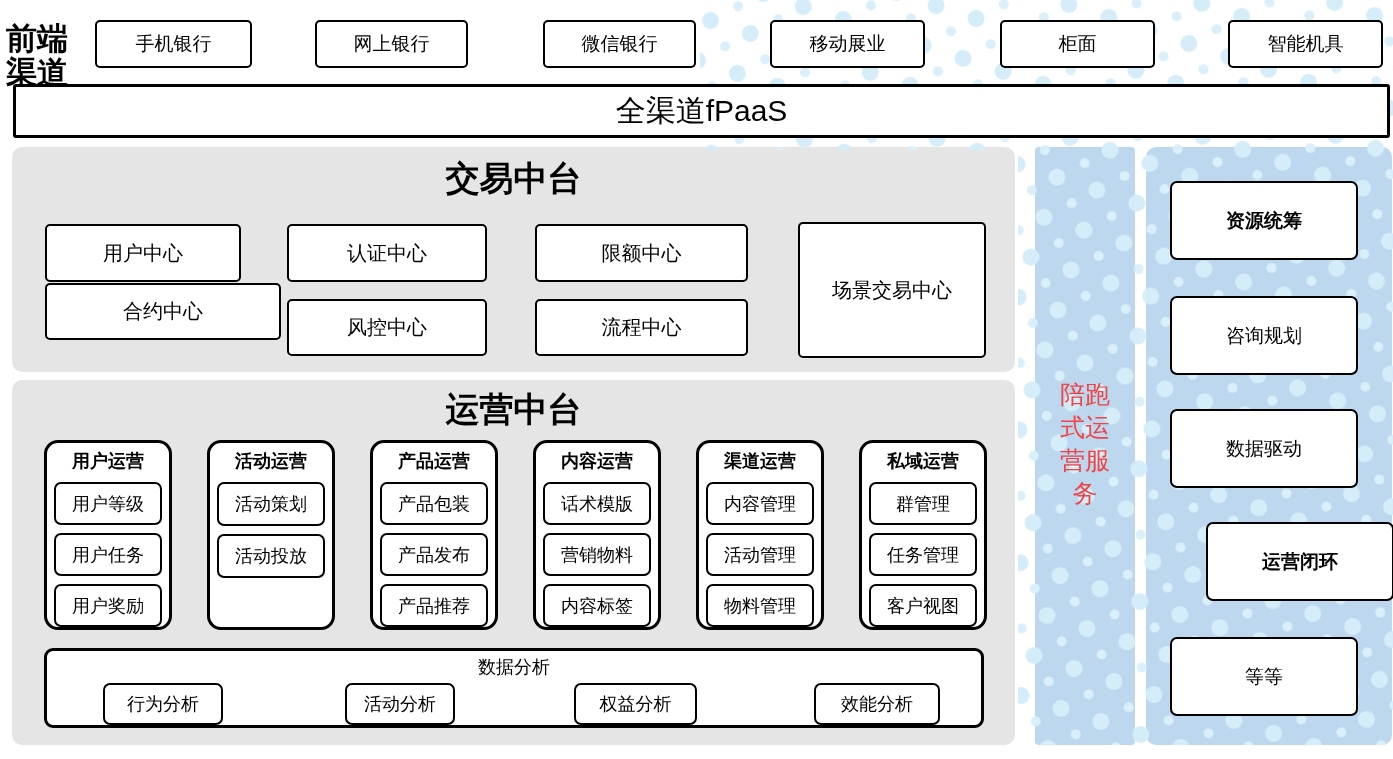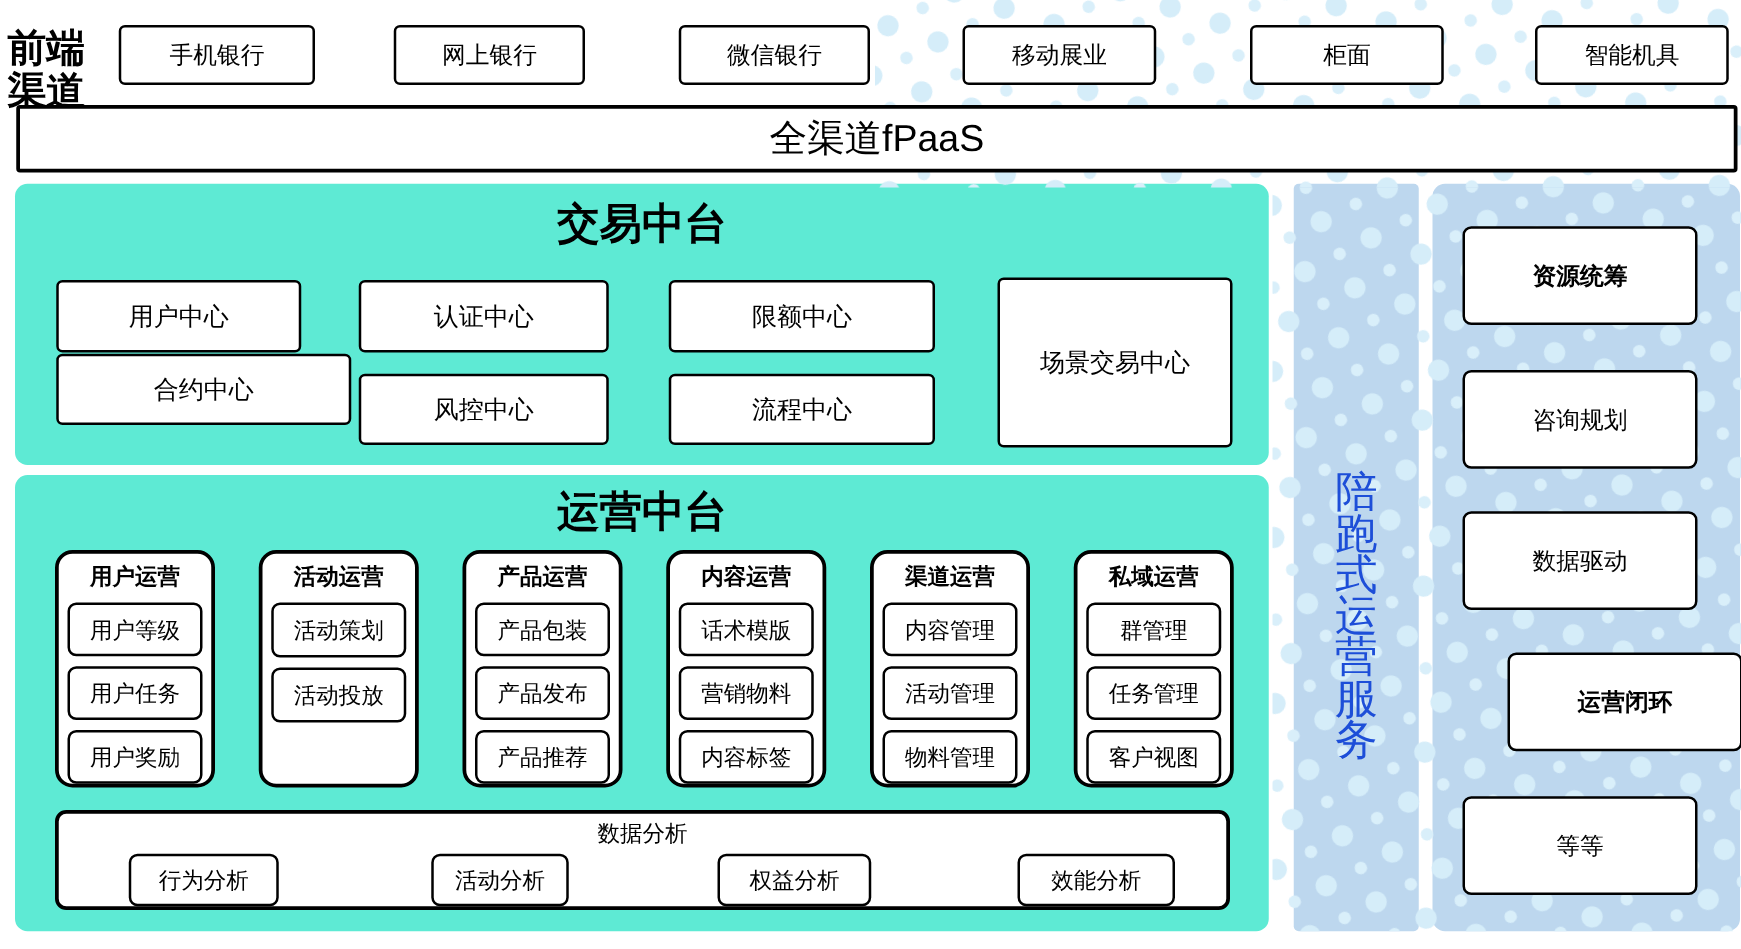--- a/index.html
+++ b/index.html
@@ -13,21 +13,21 @@
          font-size:20px; font-weight:500; color:#000; text-align:center; }
 
   
   .front-label{ position:absolute; left:6px; top:6px; width:70px;
         font-family:"Liberation Serif", serif; font-weight:bold; font-size:31px;
         line-height:34px; word-break:break-all; color:#000;margin-top:16px; }
   .chan{ font-size:19px; }
   .fpaas{ left:13px; top:84px; width:1377px; height:54px; font-size:30px; border-width:3px; border-radius:3px;}
 
   
-  .cyan-panel{ position:absolute; left:12px; width:1003px; background:#5eead4; border-radius:10px; }
+  .cyan-panel{ position:absolute; left:12px; width:1003px; background:#e5e5e5; border-radius:10px; }
   .panel-title{ position:absolute; left:0; width:100%; text-align:center;
         font-family:"Liberation Serif", serif; font-weight:bold; font-size:34px; color:#000; }
 
   
   .group{ position:absolute; top:60px; width:128px; height:190px; background:#fff;
           border:3px solid #000; border-radius:14px; display:flex; flex-direction:column;
           align-items:center; padding-top:5px; }
   .group-title{ font-size:18px; font-weight:600; line-height:26px; color:#000; }
   .group-item{ width:108px; height:44px; margin-top:8px; background:#fff; border:2.5px solid #000;
           border-radius:7px; display:flex; align-items:center; justify-content:center;
@@ -37,22 +37,22 @@
   .analysis{ position:absolute; left:32px; top:268px; width:940px; height:80px;
           background:#fff; border:3px solid #000; border-radius:9px; }
   .analysis-title{ position:absolute; top:4px; left:0; width:100%; text-align:center;
           font-size:18px; font-weight:500; color:#000; }
   .analysis-item{ font-size:18px; height:42px; border-radius:7px; }
 
   
   .vbar-bg{ position:absolute; left:1035px; top:147px; width:100px; height:598px;
           background:#BDD7EE; border-radius:4px; }
   .vbar-label{ position:absolute; left:1035px; top:378px; width:100px; display:flex; justify-content:center; }
-  .vbar-label span{ display:block; width:62px; font-size:34px; line-height:33px;
-          word-break:break-all; text-align:center; color:#1d4ed8; }
+  .vbar-label span{ display:block; width:62px; font-size:25px; line-height:33px;
+          word-break:break-all; text-align:center; color:#ef4444; }
   .rpanel-bg{ position:absolute; left:1146px; top:147px; width:246px; height:598px;
           background:#BDD7EE; border-radius:10px; }
   .rbox{ left:1170px; width:188px; height:79px; font-size:19px; border-radius:7px; }
   .rbox.bold{ font-weight:bold; }
 
   
   .dots{ position:absolute; left:0; top:0; pointer-events:none; }
 </style>
 </head>
 <body>

